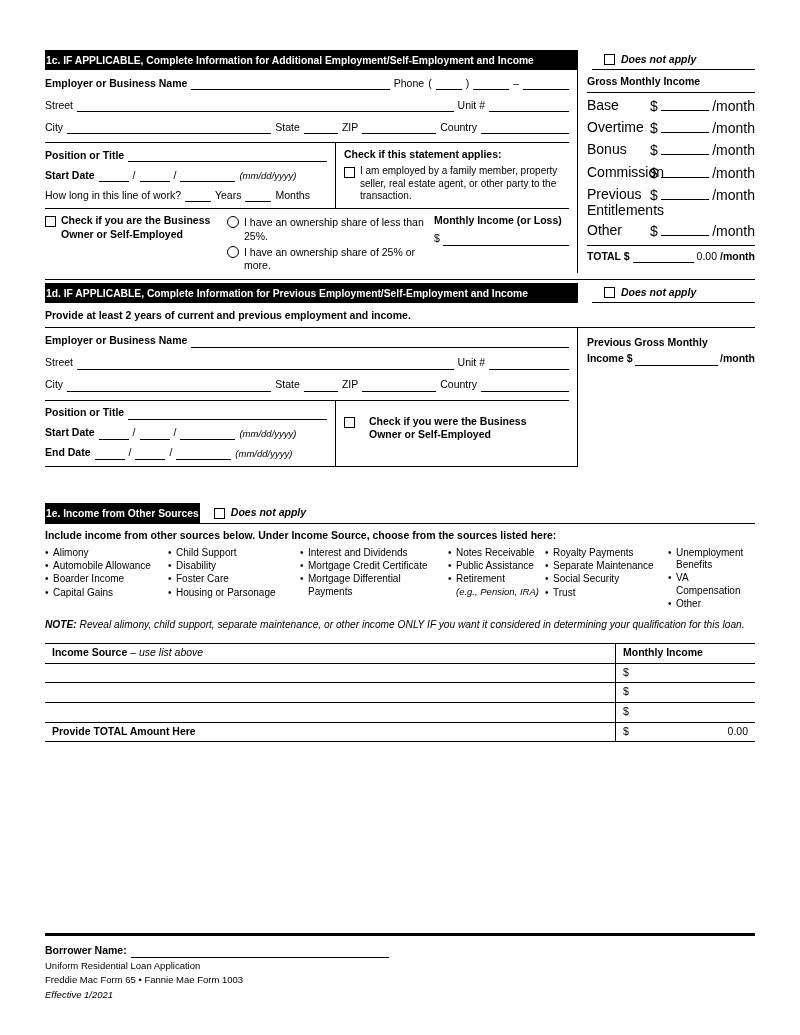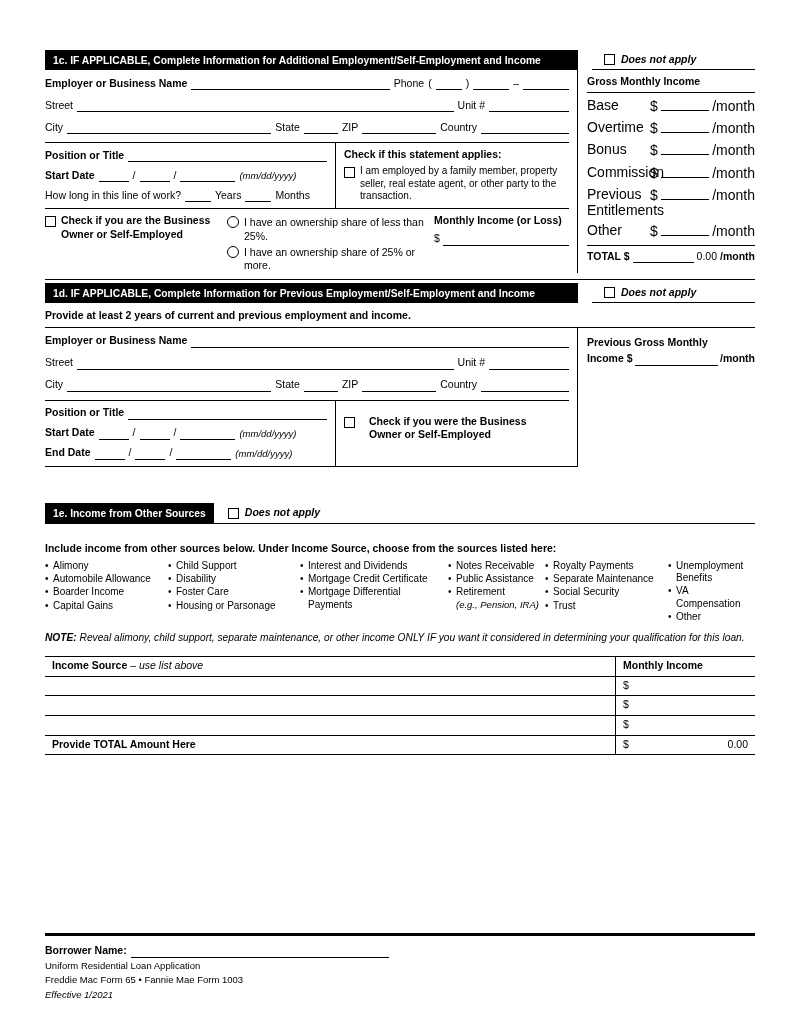--- a/index.html
+++ b/index.html
@@ -2,21 +2,21 @@
 <html><head>
 <meta charset="utf-8">
 <style>
   html,body{margin:0;padding:0}
   body{background:#fff;color:#000;font-family:"Liberation Sans","DejaVu Sans",sans-serif;font-size:10.5px;line-height:1.3}
   #page{position:relative;width:800px;height:1035px;background:#fff;overflow:hidden}
   .sec{position:absolute;left:45px;width:710px}
   #sec1c{top:50px}#sec1d{top:283px}#sec1e{top:503px}#footer{top:933px}
   .b{font-weight:bold}.i{font-style:italic}
   .sec-head{display:flex;align-items:stretch}
-  .bar{background:#000;color:#fff;font-weight:bold;font-size:10.3px;padding:4px 8px 3px;white-space:nowrap}
+  .bar{background:#000;color:#fff;font-weight:bold;font-size:10.3px;padding:4px 1px 3px;white-space:nowrap}
   .bar.flexbar{flex:1}
   .dna{width:151px;margin-left:14px;border-bottom:1px solid #000;display:flex;align-items:center;gap:6px;padding-left:12px}
   .dna-txt{font-weight:bold;font-style:italic}
   .cb{width:9px;height:9px;border:1.4px solid #000;flex:none;background:#fff}
   .radio{width:10px;height:10px;border:1.4px solid #000;border-radius:50%;flex:none;background:#fff}
   .frow{display:flex;align-items:flex-end;gap:4px}
   .fl{border-bottom:1px solid #000;height:13px;flex:none}
   .grow{flex:1 1 auto}
   .w26{width:26px}.w30{width:30px}.w34{width:34px}.w36{width:36px}.w46{width:46px}
   .w55{width:55px}.w74{width:74px}.w80{width:80px}.w88{width:88px}
@@ -46,21 +46,21 @@
   .gmi-cur{width:8px;flex:none}
   .gmi-per{flex:none}
   .gmi-total{display:flex;align-items:flex-end;gap:3px;border-top:1px solid #000;margin-top:5px;padding:3px 0 2px;font-size:10.5px}
   .provide{font-weight:bold;border-bottom:1px solid #000;padding:6px 0 4px}
   .ownerbox{width:225px;border-left:1px solid #000;padding:14px 0 0 8px;display:flex;gap:14px}
   .ownerbox .cb{margin-top:2px}
   .side-prev{width:168px;padding:8px 0 0 9px}
   .prev-row{display:flex;align-items:flex-end;gap:2px;margin-top:2px}
   #sec1e .sec-head{border-bottom:1px solid #000}
   .dna1e{display:flex;align-items:center;gap:6px;margin-left:14px}
-  .intro{font-weight:bold;margin-top:18px}
+  .intro{font-weight:bold;margin-top:5px}
   .cols{display:flex;margin-top:3px}
   .src-col{flex:none}
   .c0{width:123px}.c1{width:132px}.c2{width:148px}.c3{width:97px}.c4{width:123px}.c5{width:87px}
   .src-item{display:flex;font-size:10px;line-height:1.22;margin-top:1px;padding-right:4px}
   .blt{width:8px;flex:none}
   .src-sub{display:block;font-style:italic;font-size:9.5px}
   .note{margin-top:8px;font-size:10.2px;line-height:1.3}
   .tbl{margin-top:12px;border-top:1px solid #000}
   .trow{display:flex;border-bottom:1px solid #000}
   .tc1{flex:1;border-right:1px solid #000;padding:2px 7px 3px;min-height:13px}

